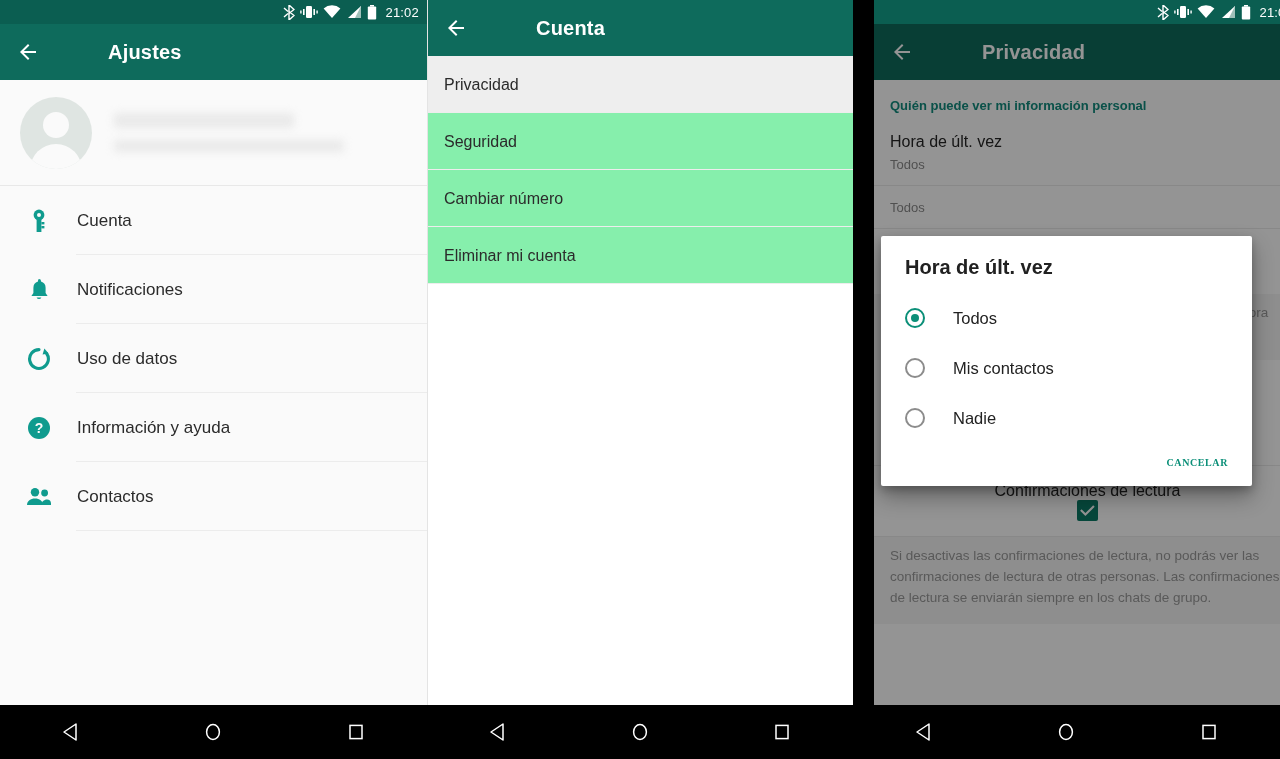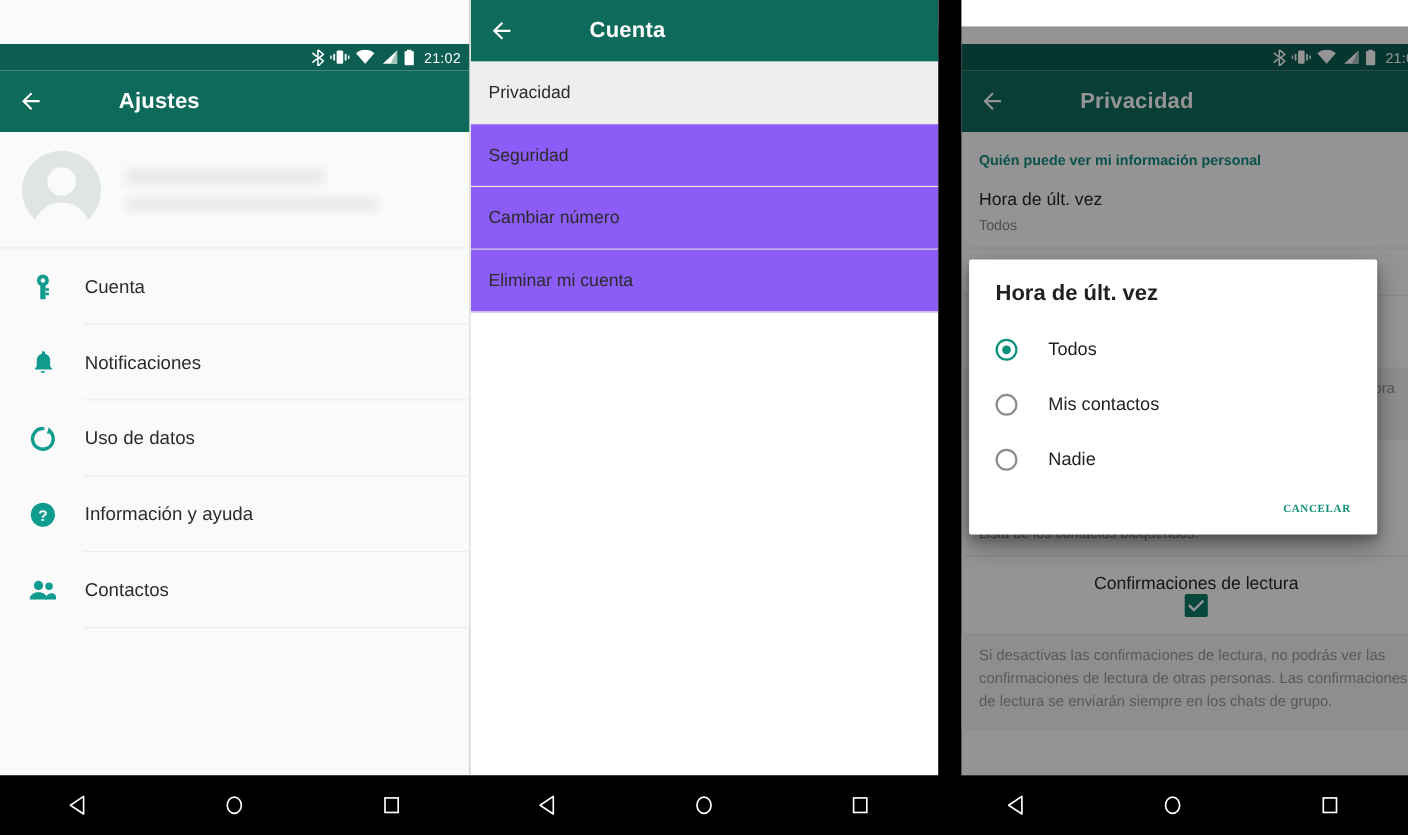--- a/index.html
+++ b/index.html
@@ -18,21 +18,21 @@
   }
   #panel-left   { left: 0;   width: 427px; background:#fafafa; }
   #panel-middle { left: 427px; width: 426px; background:#ffffff;
                   border-left: 1px solid #e4e4e4; }
   #panel-right  { left: 874px; width: 427px; background:#ffffff; }
 
   
   .statusbar {
     height: 24px; background: #0b5e51; position: relative;
     display: flex; align-items: center; justify-content: flex-end;
-    padding-right: 8px; gap: 5px; margin-top: 40px;
+    padding-right: 8px; gap: 5px;
   }
   .statusbar .clock {
     color: #ffffff; font-size: 13px; letter-spacing: .2px;
     margin-left: 3px; font-family: "Liberation Sans", sans-serif;
   }
   .sicon { display:block; }
 
   
   .appbar {
     height: 56px; background: #0e6b5c;
@@ -84,21 +84,21 @@
   }
   .navrow::after {
     content: ""; position: absolute; left: 76px; right: 0; bottom: 0;
     height: 1px; background: #ececec;
   }
 
   
   .mrow {
     height: 57px; display: flex; align-items: center;
     padding-left: 16px; font-size: 16px; color: #2b2b2b;
-    position: relative; cursor: pointer; background: #8b5cf6;
+    position: relative; cursor: pointer; background: #86efac;
   }
   .mrow.selected { background: #eeeeee; }
   .mrow::after {
     content: ""; position: absolute; left: 0; right: 0; bottom: 0;
     height: 1px; background: #ededed;
   }
 
   
   .rcontent { position: relative; }
   .section-header {

